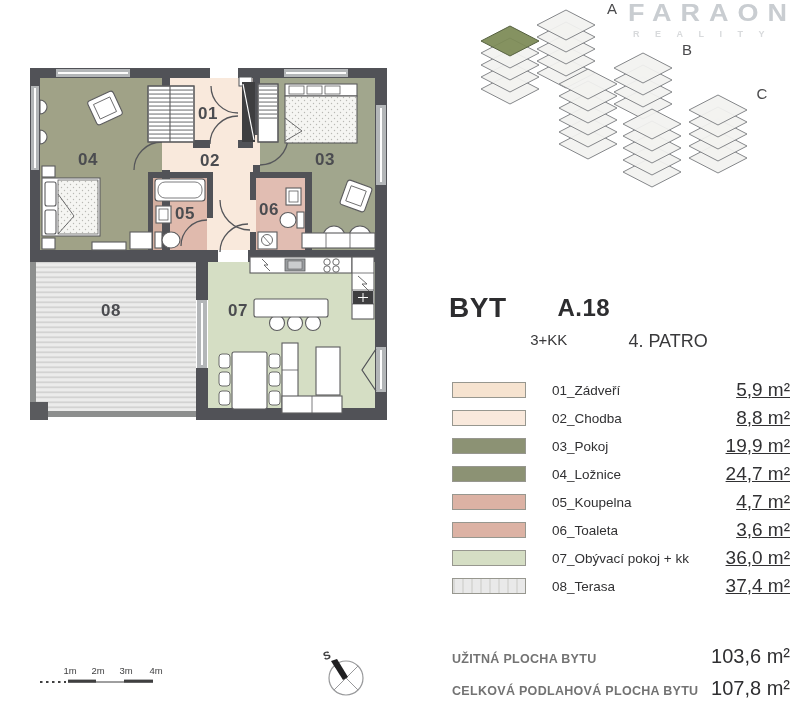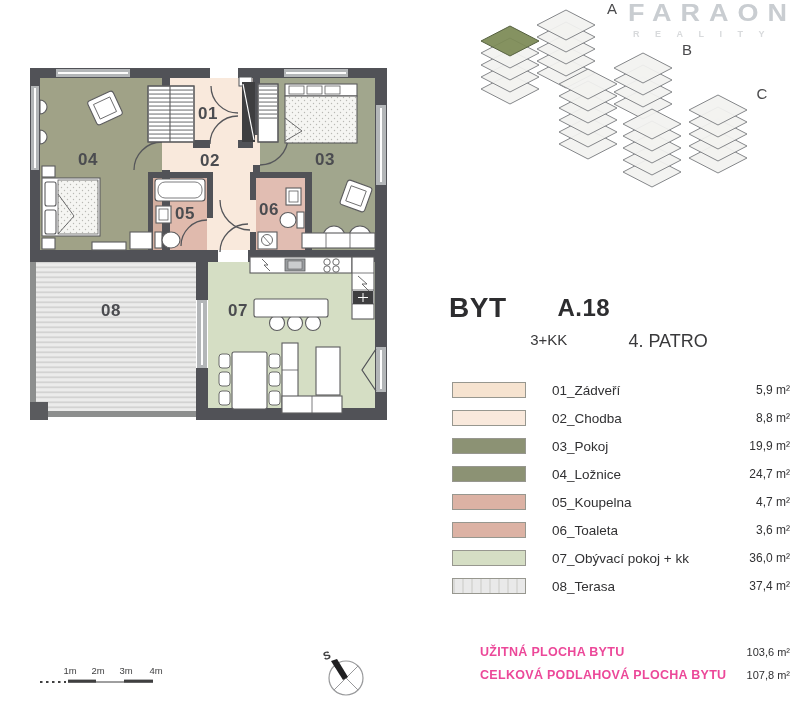--- a/index.html
+++ b/index.html
@@ -20,27 +20,27 @@
   .hdr-row2{display:flex;margin-top:7px;justify-content:center;}
   .hdr-disp{font-size:15px;color:#39393b;}
   .hdr-floor{font-size:18px;color:#39393b;margin-left:61px;}
 
   
   .legend{position:absolute;left:452px;top:379px;width:338px;}
   .lg-row{display:flex;align-items:center;height:22px;margin-bottom:6px;}
   .lg-swatch{width:74px;height:16px;border:1px solid #97978f;margin-right:26px;flex:none;box-sizing:border-box;}
   .lg-swatch.striped{background-image:repeating-linear-gradient(90deg,#d9d9d7 0 2px,rgba(0,0,0,0) 2px 9px);}
   .lg-label{font-size:13.5px;color:#313133;}
-  .lg-area{margin-left:auto;font-size:12px;color:#313133;}
+  .lg-area{margin-left:auto;font-size:19px;color:#313133;text-decoration:underline;}
 
   
   .totals{position:absolute;left:452px;top:645px;width:338px;}
   .tot-row{display:flex;align-items:baseline;margin-bottom:9px;}
-  .tot-label{font-size:12.5px;font-weight:600;letter-spacing:.3px;color:#ec4899;margin-left:28px;}
-  .tot-value{margin-left:auto;font-size:11px;color:#2f2f31;}
+  .tot-label{font-size:12.5px;font-weight:600;letter-spacing:.3px;color:#737373;}
+  .tot-value{margin-left:auto;font-size:20px;color:#2f2f31;}
 
   svg text{font-family:"Liberation Sans",sans-serif;}
   .room-label{font-size:17px;font-weight:700;fill:#4b4c50;letter-spacing:.5px;}
   .sect-label{font-size:15px;font-weight:500;fill:#4a4a4c;}
   .scale-label{font-size:9.5px;fill:#3f3f40;}
   .compass-label{font-size:11px;font-weight:600;fill:#3f3f40;}
 </style>
 </head>
 <body>
 

